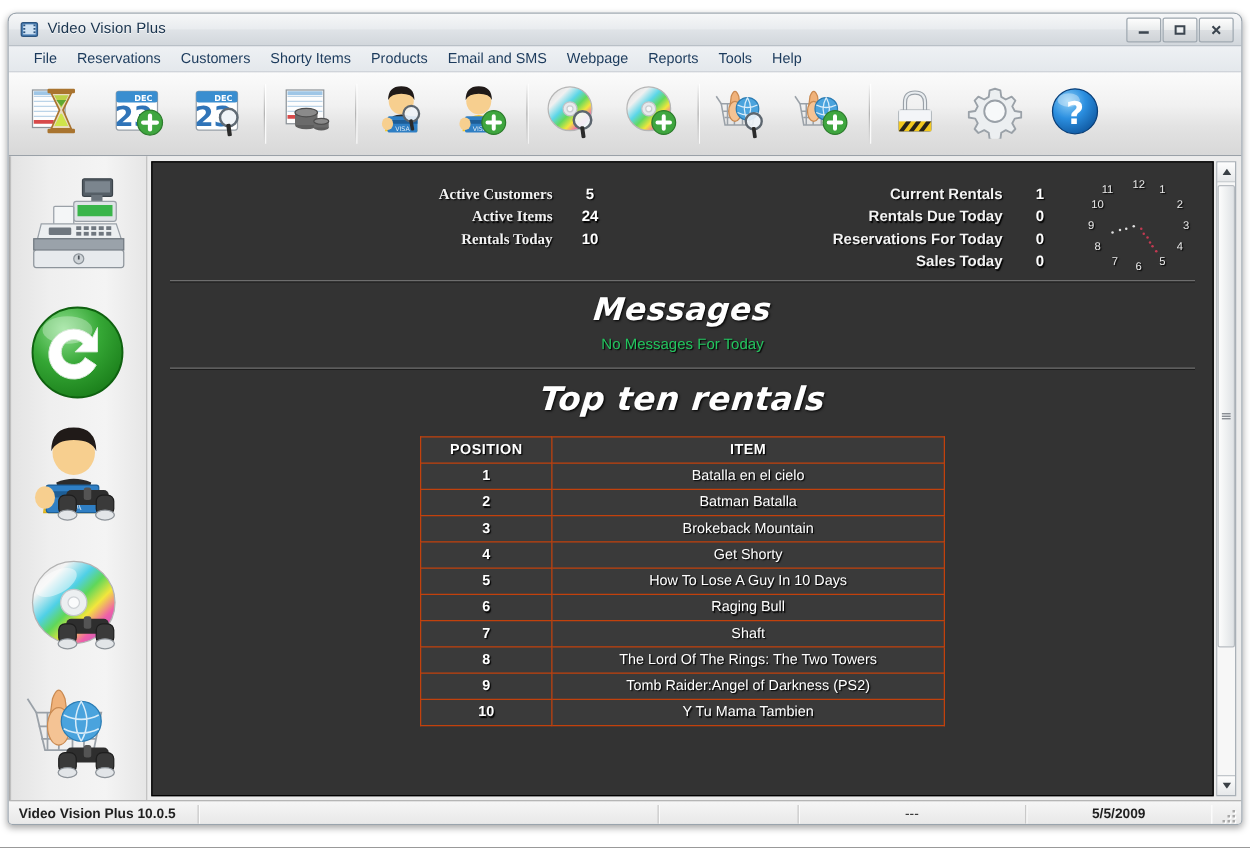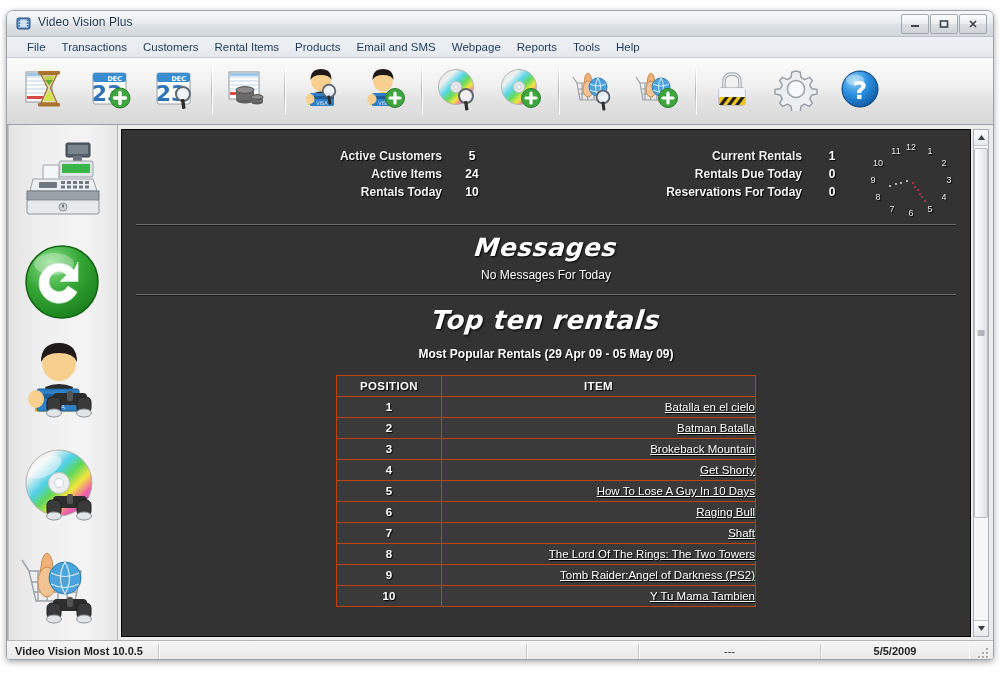--- a/index.html
+++ b/index.html
@@ -163,21 +163,21 @@
     display:inline-block;text-align:right;
     font-size:12px;font-weight:bold;color:#f2f2f2;
     text-shadow:1px 1px 1px #000;
   }
   .stat-val{
     display:inline-block;text-align:center;
     font-size:12px;font-weight:bold;color:#ffffff;
     text-shadow:1px 1px 1px #000;
   }
   .col-left{left:150px;}
-  .col-left .stat-label{width:170px;}
+  .col-left .stat-label{width:170px;font-family:Liberation Serif, serif;}
   .col-left .stat-val{width:60px;}
   .col-right{left:440px;}
   .col-right .stat-label{width:240px;}
   .col-right .stat-val{width:60px;}
 
   
   .clock{
     position:absolute;right:10px;top:6px;width:98px;height:88px;
   }
   .clock-num{
@@ -200,21 +200,21 @@
   .script-head{
     font-family:"DejaVu Sans",sans-serif;
     font-style:italic;font-weight:bold;
     font-size:25px;color:#ffffff;
     letter-spacing:.5px;
     text-shadow:1px 1px 2px #000;
     transform:skewX(-6deg);
     display:inline-block;
   }
   .msg-sub{
-    margin-top:6px;font-size:12px;color:#ffffff;
+    margin-top:6px;font-size:12px;color:#22c55e;
     text-shadow:1px 1px 1px #000;
   }
 
   .top-block{padding:10px 0 0 0;text-align:center;}
   .top-head{font-size:26px;}
   .top-sub{
     margin-top:12px;font-size:12px;font-weight:bold;color:#ffffff;
     text-shadow:1px 1px 1px #000;
   }
 
@@ -231,21 +231,21 @@
     font-size:11.5px;
     color:#ffffff;
     text-shadow:1px 1px 1px #000;
     padding:0;
   }
   table.rentals th{
     font-weight:bold;letter-spacing:.4px;
     background:#3a3a3a;
   }
   table.rentals td.pos{width:104px;text-align:center;font-weight:bold;}
-  table.rentals td.item{text-align:right;text-decoration:underline;}
+  table.rentals td.item{text-align:center;}
 
   
   .statusbar{
     height:21px;
     background:linear-gradient(to bottom,#f6f6f6,#e6e6e6);
     border-top:1px solid #b5b5b5;
     display:flex;align-items:center;
     font-size:11px;color:#1f1f1f;
     position:relative;
   }
@@ -306,23 +306,23 @@
       <div class="winbtn">
         <svg width="12" height="10" viewBox="0 0 12 10">
           <path d="M3 2 L9 8 M9 2 L3 8" stroke="#3c4650" stroke-width="1.7" fill="none"></path>
         </svg>
       </div>
     </div>
   </div>
 
   <div class="menubar" id="menubar">
       <div class="menu-item">File</div>
-      <div class="menu-item">Transactions</div>
+      <div class="menu-item">Reservations</div>
       <div class="menu-item">Customers</div>
-      <div class="menu-item">Rental Items</div>
+      <div class="menu-item">Shorty Items</div>
       <div class="menu-item">Products</div>
       <div class="menu-item">Email and SMS</div>
       <div class="menu-item">Webpage</div>
       <div class="menu-item">Reports</div>
       <div class="menu-item">Tools</div>
       <div class="menu-item">Help</div>
     </div>
 
   <div class="toolbar">
 
@@ -705,33 +705,34 @@
         <div class="stats">
           <div class="stat-col col-left" id="stats-left">
               <div class="stat-row"><span class="stat-label">Active Customers</span><span class="stat-val">5</span></div>
               <div class="stat-row"><span class="stat-label">Active Items</span><span class="stat-val">24</span></div>
               <div class="stat-row"><span class="stat-label">Rentals Today</span><span class="stat-val">10</span></div>
             </div>
           <div class="stat-col col-right" id="stats-right">
               <div class="stat-row"><span class="stat-label">Current Rentals</span><span class="stat-val">1</span></div>
               <div class="stat-row"><span class="stat-label">Rentals Due Today</span><span class="stat-val">0</span></div>
               <div class="stat-row"><span class="stat-label">Reservations For Today</span><span class="stat-val">0</span></div>
+              <div class="stat-row"><span class="stat-label">Sales Today</span><span class="stat-val">0</span></div>
             </div>
           <div class="clock" id="clock">
               <span class="clock-num" style="left: 68px; top: 15.0401px;">1</span>
               <span class="clock-num" style="left: 81.909px; top: 27.28px;">2</span>
               <span class="clock-num" style="left: 87px; top: 44px;">3</span>
               <span class="clock-num" style="left: 81.909px; top: 60.72px;">4</span>
               <span class="clock-num" style="left: 68px; top: 72.9599px;">5</span>
               <span class="clock-num" style="left: 49px; top: 77.44px;">6</span>
               <span class="clock-num" style="left: 30px; top: 72.9599px;">7</span>
               <span class="clock-num" style="left: 16.091px; top: 60.72px;">8</span>
               <span class="clock-num" style="left: 11px; top: 44px;">9</span>
               <span class="clock-num" style="left: 16.091px; top: 27.28px;">10</span>
-              <span class="clock-num" style="left: 34px; top: 15.0401px;">11</span>
+              <span class="clock-num" style="left: 24px; top: 15.0401px;">11</span>
               <span class="clock-num" style="left: 49px; top: 10.56px;">12</span>
               <span class="clk-dot w" style="left: 45.1958px; top: 45.1125px;"></span>
               <span class="clk-dot w" style="left: 39.4894px; top: 46.7812px;"></span>
               <span class="clk-dot w" style="left: 33.7831px; top: 48.4498px;"></span>
               <span class="clk-dot w" style="left: 28.0768px; top: 50.1185px;"></span>
               <span class="clk-dot r" style="left: 51px; top: 47.1177px;"></span>
               <span class="clk-dot r" style="left: 53.3px; top: 50.703px;"></span>
               <span class="clk-dot r" style="left: 55.6px; top: 54.2884px;"></span>
               <span class="clk-dot r" style="left: 57.9px; top: 57.8737px;"></span>
               <span class="clk-dot r" style="left: 60.2px; top: 61.4591px;"></span>
@@ -743,21 +744,20 @@
 
         <div class="msg-block">
           <div class="script-head">Messages</div>
           <div class="msg-sub">No Messages For Today</div>
         </div>
 
         <div class="hrule"></div>
 
         <div class="top-block">
           <div class="script-head top-head">Top ten rentals</div>
-          <div class="top-sub">Most Popular Rentals (29 Apr 09 - 05 May 09)</div>
 
           <table class="rentals">
             <thead>
               <tr>
                 <th>POSITION</th>
                 <th>ITEM</th>
               </tr>
             </thead>
             <tbody id="rentals-body">
                 <tr>
@@ -824,21 +824,21 @@
         <div class="sb-arrow down">
           <svg width="7" height="5" viewBox="0 0 7 5">
               <path d="M3.5 5 L0 0 H7 Z" fill="#3a4046"></path>
             </svg>
         </div>
       </div>
     </div>
   </div>
 
   <div class="statusbar">
-    <div class="sb-cell first">Video Vision Most 10.0.5</div>
+    <div class="sb-cell first">Video Vision Plus 10.0.5</div>
     <div class="sb-cell f2"></div>
     <div class="sb-cell f3"></div>
     <div class="sb-cell f4">---</div>
     <div class="sb-cell f5">5/5/2009</div>
     <span class="grip" id="grip">
         <i style="left: 8px; top: 0px;"></i>
         <i style="left: 4px; top: 4px;"></i>
         <i style="left: 8px; top: 4px;"></i>
         <i style="left: 0px; top: 8px;"></i>
         <i style="left: 4px; top: 8px;"></i>

